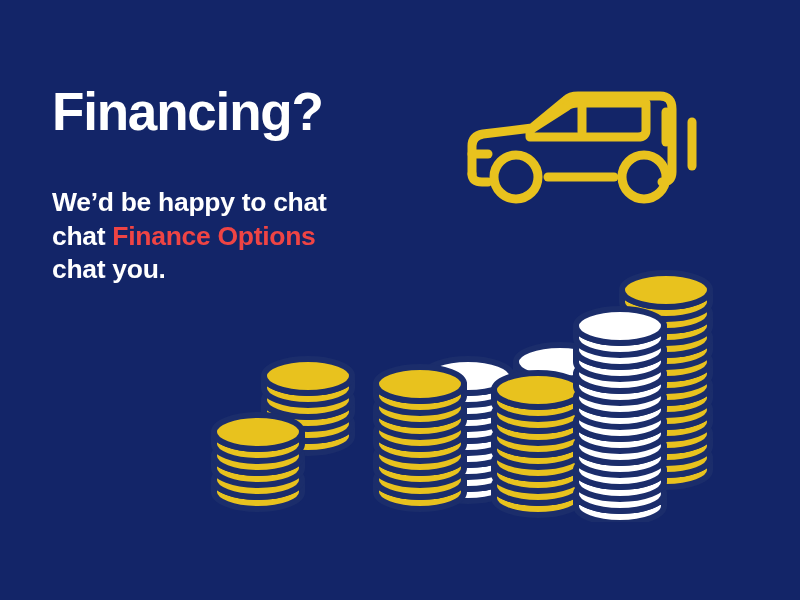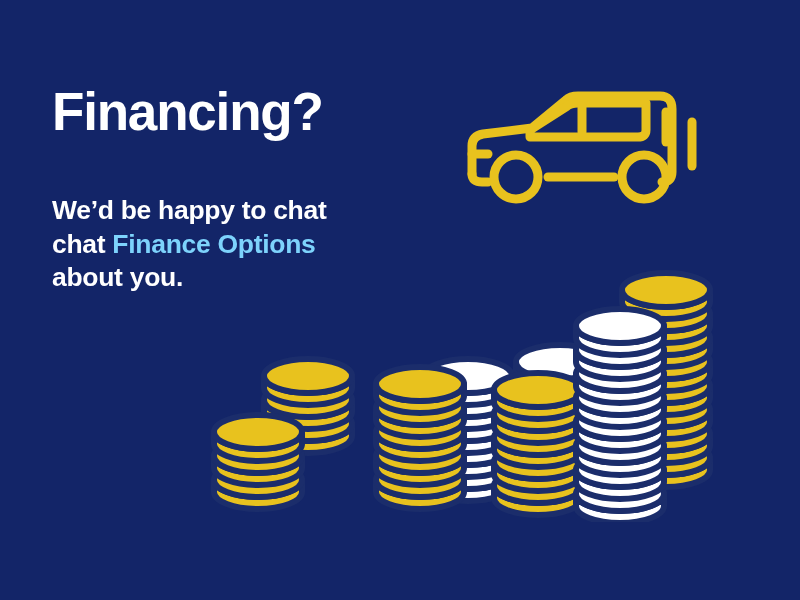--- a/index.html
+++ b/index.html
@@ -32,23 +32,22 @@
   #subcopy {
     position: absolute;
     left: 52px;
     top: 186px;
     width: 330px;
     font-size: 26.5px;
     line-height: 1.27;
     font-weight: bold;
     color: #ffffff;
     letter-spacing: -0.3px;
-    margin-top: 8px;
   }
-  #subcopy .accent { color: #7dd3fc; }
+  #subcopy .accent { color: #ef4444; }
 
   
   #car-illustration {
     position: absolute;
     left: 448px;
     top: 84px;
     width: 268px;
     height: 130px;
   }
 
@@ -64,21 +63,21 @@
 </head>
 <body>
 
 <div id="canvas">
 
   <div id="headline">Financing?</div>
 
   <div id="subcopy">
     <div>We’d be happy to chat</div>
     <div><span>chat </span><span class="accent">Finance Options</span></div>
-    <div>about you.</div>
+    <div>chat you.</div>
   </div>
 
   <svg id="car-illustration" viewBox="0 0 268 130" aria-hidden="true">
     <g fill="none" stroke="#e8c21e" stroke-width="9" stroke-linecap="round" stroke-linejoin="round">
 
       <path d="M24 90 L24 62 Q24 52 35 50 L84 44 L118 16 Q122 12 130 12 L212 12 Q224 12 224 25 L224 88 Q224 98 214 98"></path>
 
       <path d="M24 70 L40 70"></path>
 
       <path d="M24 90 Q24 98 34 98 L40 98"></path>

